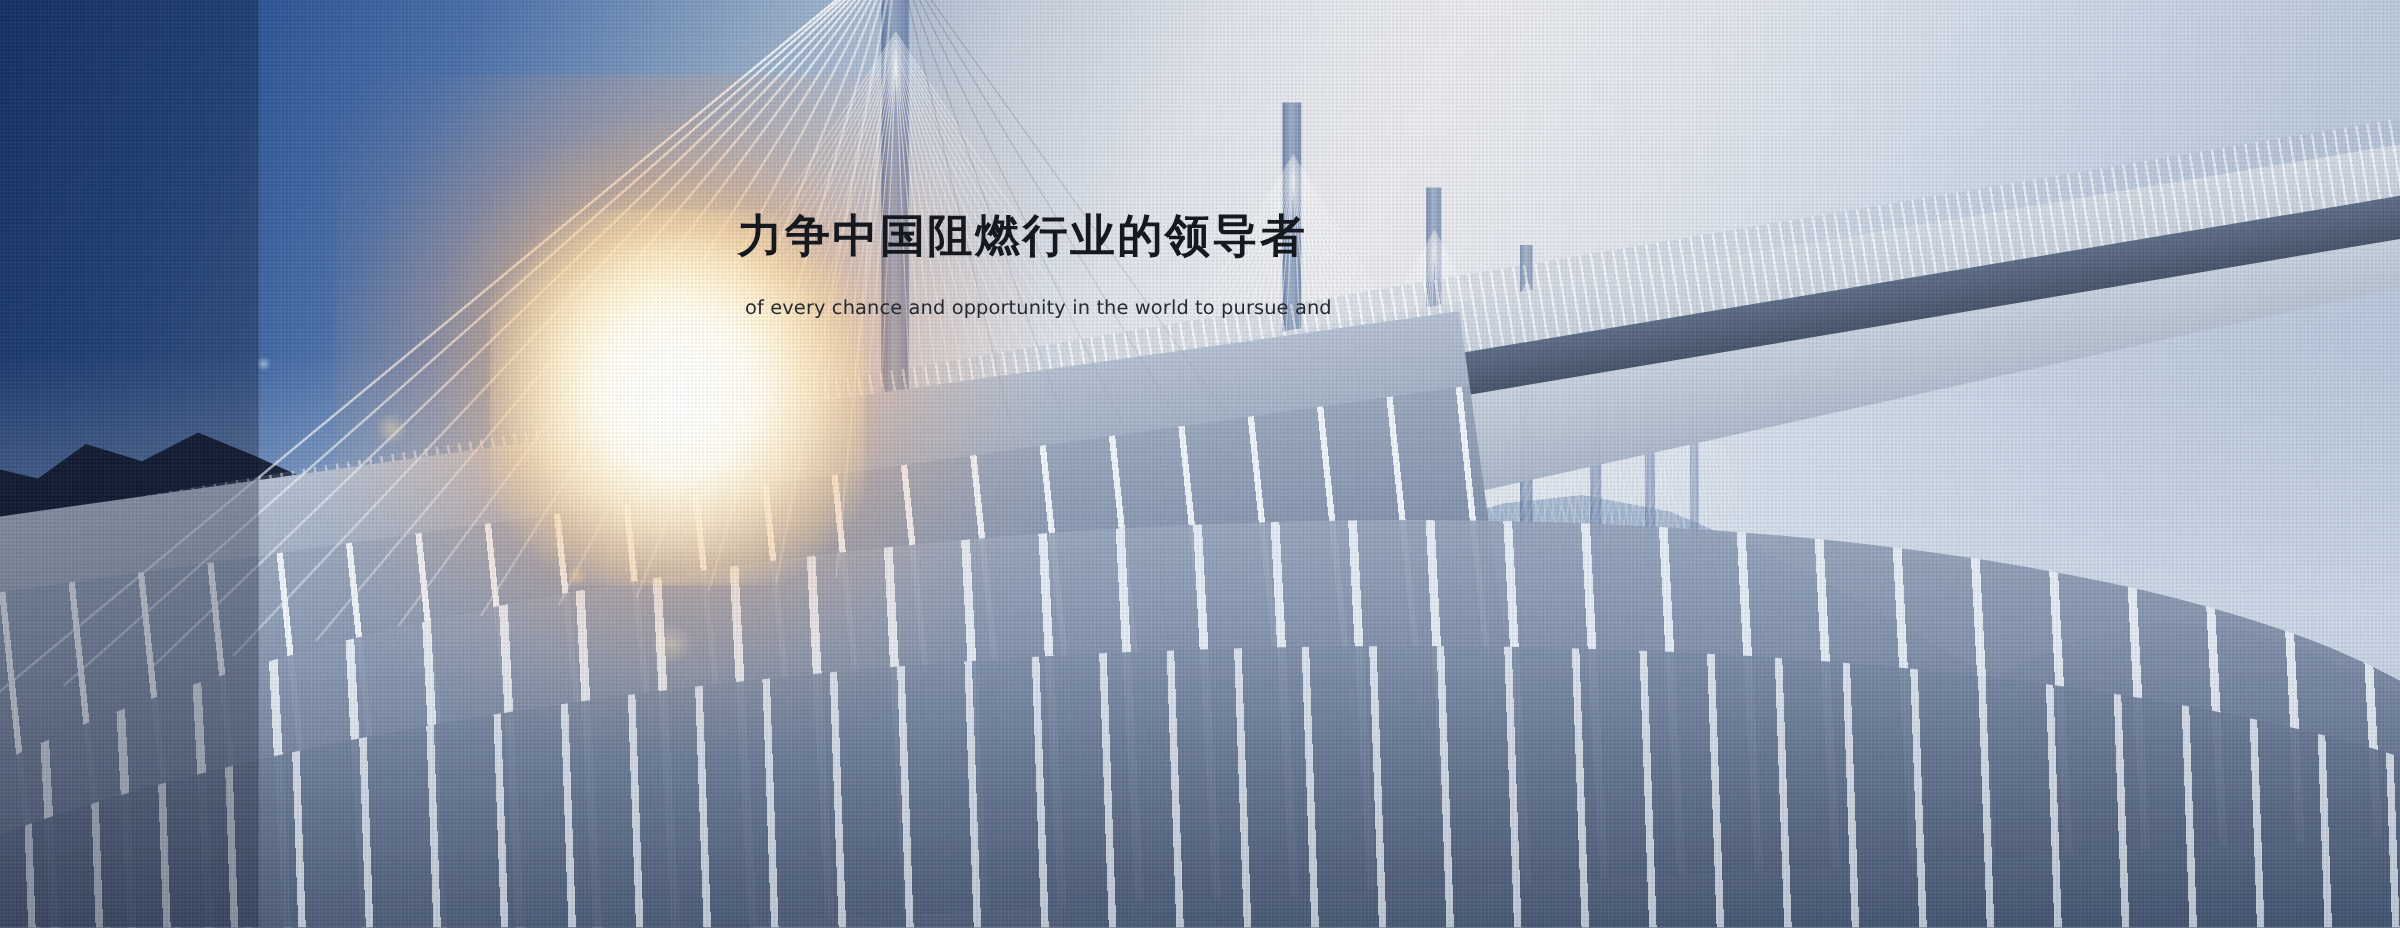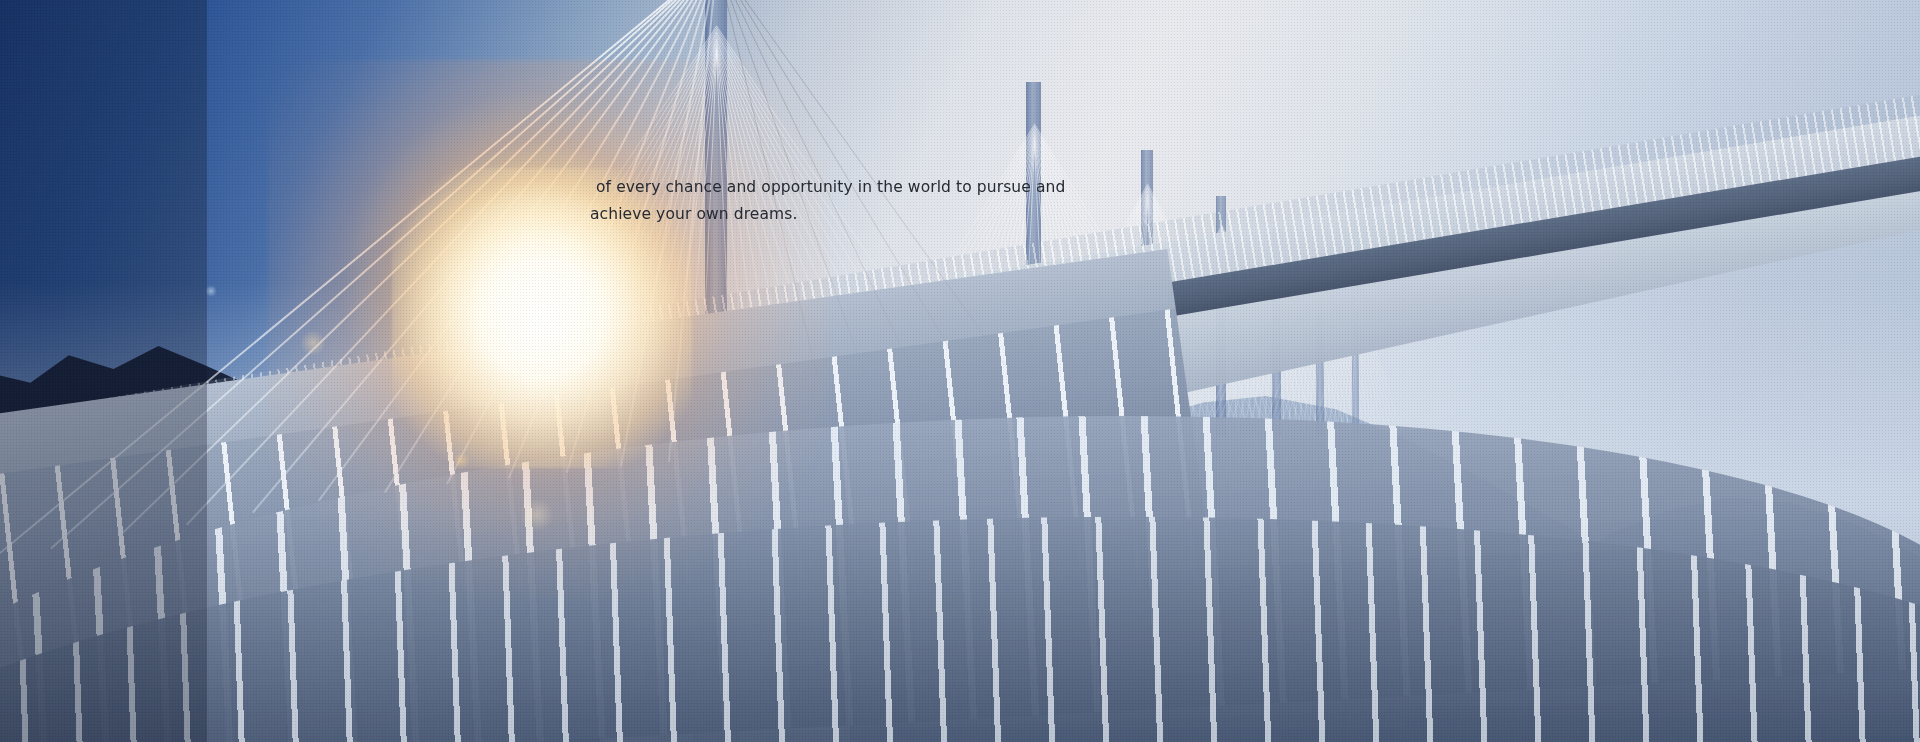--- a/index.html
+++ b/index.html
@@ -545,20 +545,20 @@
   <div class="flare-dot" style="left:205px;top:285px;width:12px;height:12px;background:radial-gradient(circle,rgba(220,235,255,.55),rgba(220,235,255,0) 70%);"></div>
 
   <div class="left-shade"></div>
   <div class="bottom-shade"></div>
   <div class="dots"></div>
 
   <div class="content">
 
 
     <div class="text-block">
+      <div class="headline-2">力争中国阻燃行业的领导者</div>
       <div class="sub-para">
         <span class="indent">of every chance and opportunity in the world to pursue and</span>
-        <span>achieve your own dreams.</span>
       </div>
     </div>
 
   </div>
 </div>
 
 </body></html>

